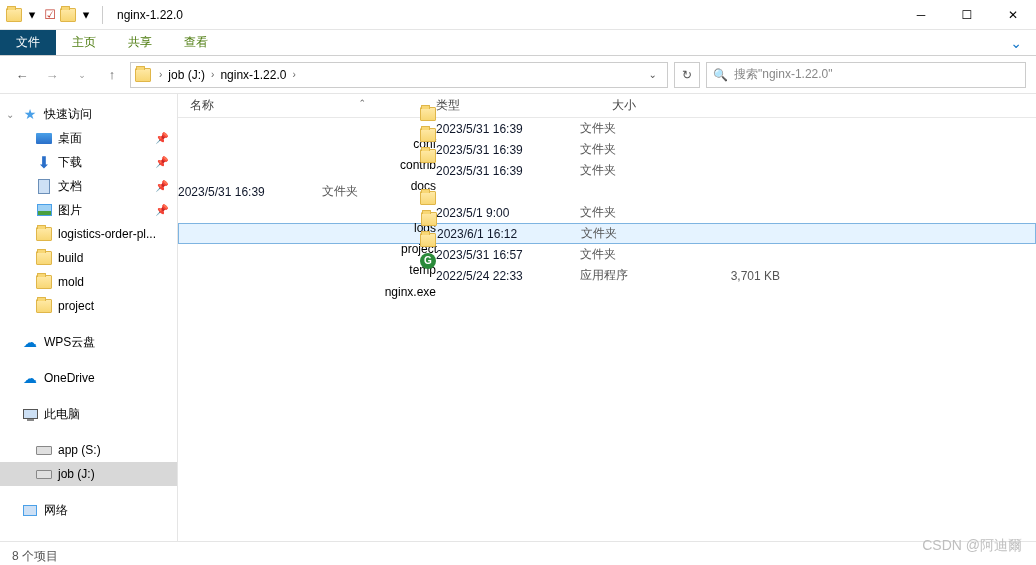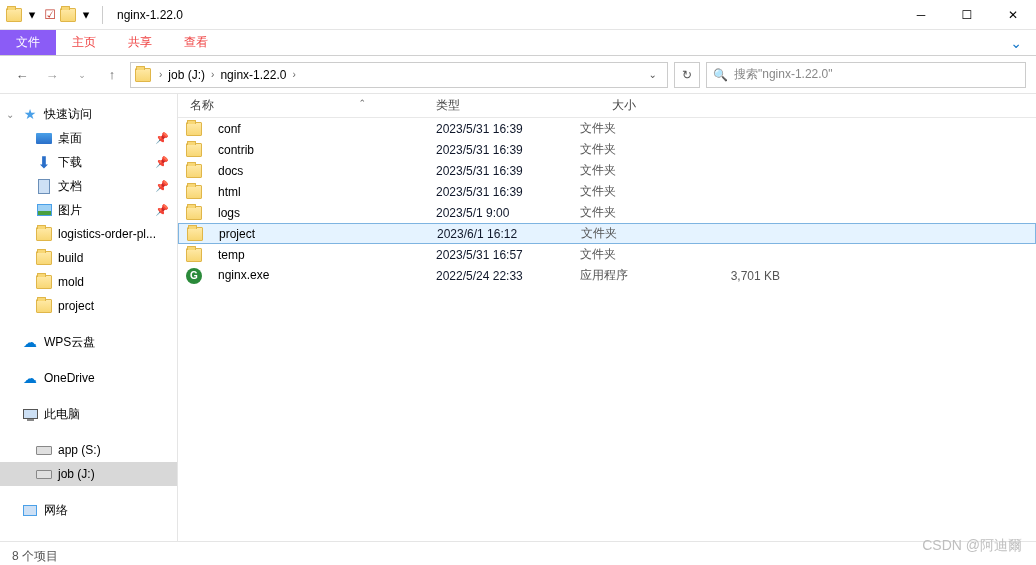--- a/index.html
+++ b/index.html
@@ -6,22 +6,22 @@
 body { background: #fff; font-size: 12px; color: #000; width: 1036px; height: 565px; overflow: hidden; display: flex; flex-direction: column; }
 .titlebar { height: 30px; display: flex; align-items: center; padding-left: 6px; border-bottom: 1px solid #e5e5e5; }
 .titlebar .qat { display: flex; align-items: center; gap: 2px; }
 .titlebar .qat-divider { width: 1px; height: 18px; background: #ccc; margin: 0 6px; }
 .titlebar .title { margin-left: 8px; font-size: 12px; }
 .titlebar .controls { margin-left: auto; display: flex; }
 .titlebar .controls div { width: 46px; height: 30px; display: flex; align-items: center; justify-content: center; font-size: 12px; font-family: "Segoe MDL2 Assets", sans-serif; }
 .folder-icon { width: 16px; height: 14px; background: linear-gradient(#ffe9a6, #f8d775); border: 1px solid #e0b649; border-radius: 1px; position: relative; display: inline-block; }
 .folder-icon::before { content:''; position:absolute; top:-3px; left:0; width:7px; height:3px; background:#f8d775; border:1px solid #e0b649; border-bottom:none; border-radius:1px 1px 0 0; }
 .ribbon { height: 26px; display: flex; align-items: stretch; background: #fff; border-bottom: 1px solid #d0d0d0; }
-.ribbon .file-tab { background: #8b5cf6; color: #fff; padding: 0 16px; display: flex; align-items: center; }
-.ribbon .tab { padding: 0 16px; display: flex; align-items: center; color: #ef4444; }
+.ribbon .file-tab { background: #0c4a6e; color: #fff; padding: 0 16px; display: flex; align-items: center; }
+.ribbon .tab { padding: 0 16px; display: flex; align-items: center; color: #4d7c0f; }
 .ribbon .help { margin-left: auto; width: 40px; display:flex; align-items:center; justify-content:center; color:#1979ca; font-size:14px; }
 .navbar { height: 38px; display: flex; align-items: center; padding: 0 10px; gap: 6px; border-bottom: 1px solid #e5e5e5; }
 .nav-arrow { width: 24px; height: 24px; display: flex; align-items: center; justify-content: center; color: #999; font-size: 13px; }
 .nav-arrow.enabled { color: #555; }
 .addr { flex: 1; height: 26px; border: 1px solid #ccc; display: flex; align-items: center; padding: 0 4px; }
 .addr .crumb { padding: 0 2px; }
 .addr .sep { padding: 0 4px; color: #666; font-size: 10px; }
 .addr .dd { margin-left: auto; padding: 0 6px; color: #555; font-size: 10px; }
 .refresh { width: 26px; height: 26px; border: 1px solid #ccc; display:flex; align-items:center; justify-content:center; color:#555; }
 .search { width: 320px; height: 26px; border: 1px solid #ccc; display: flex; align-items: center; padding: 0 6px; gap: 6px; color: #888; }
@@ -36,21 +36,21 @@
 .content { flex: 1; display: flex; flex-direction: column; }
 .cols { height: 24px; display: flex; align-items: center; border-bottom: 1px solid #e8e8e8; color: #444; }
 .col-name { width: 258px; padding-left: 12px; position:relative; }
 .col-name .sort { position:absolute; right:70px; top:1px; font-size:9px; color:#666; }
 .col-date { width: 144px; }
 .col-type { width: 120px; }
 .col-size { width: 110px; text-align: right; padding-right: 30px; }
 .rows { flex: 1; }
 .row { height: 21px; display: flex; align-items: center; }
 .row.selected { border: 1px solid #7eb4e1; background: #e5f3ff; }
-.row .cell-name { width: 258px; padding-left: 8px; display: flex; align-items: flex-start; gap: 16px; }
+.row .cell-name { width: 258px; padding-left: 8px; display: flex; align-items: flex-end; gap: 16px; flex-direction: column; }
 .row .cell-date { width: 144px; color: #0f172a; }
 .row .cell-type { width: 120px; color: #555; }
 .row .cell-size { width: 110px; text-align: right; padding-right: 30px; color: #555; }
 .exe-icon { width: 16px; height: 16px; border-radius: 50%; background: #2a8a3a; color:#fff; display:flex; align-items:center; justify-content:center; font-size:10px; font-weight:bold; }
 .status { height: 24px; border-top: 1px solid #e5e5e5; display: flex; align-items: flex-end; padding-left: 12px; color: #555; }
 .watermark { position: absolute; right: 14px; bottom: 10px; color: #bfbfbf; font-size: 14px; pointer-events:none; }
 .ic { width:16px; height:16px; display:inline-flex; align-items:center; justify-content:center; font-size:13px; }
 .desktop-ic{ background: linear-gradient(#4aa0e8,#2a6fc9); width:16px; height:11px; border-radius:1px; }
 .download-ic{ color:#2a6fc9; font-size:16px; }
 .doc-ic{ width:12px; height:15px; border:1px solid #6b8fb8; background:#cde0f5; }
@@ -235,24 +235,20 @@
         <div class="row">
           <div class="cell-name">
             <span class="folder-icon"></span>
             <span>docs</span>
           </div>
           <div class="cell-date">2023/5/31 16:39</div>
           <div class="cell-type">文件夹</div>
           <div class="cell-size"></div>
         </div>
         <div class="row">
-          <div class="cell-name">
-            <span class="folder-icon"></span>
-            <span>html</span>
-          </div>
           <div class="cell-date">2023/5/31 16:39</div>
           <div class="cell-type">文件夹</div>
           <div class="cell-size"></div>
         </div>
         <div class="row">
           <div class="cell-name">
             <span class="folder-icon"></span>
             <span>logs</span>
           </div>
           <div class="cell-date">2023/5/1 9:00</div>

